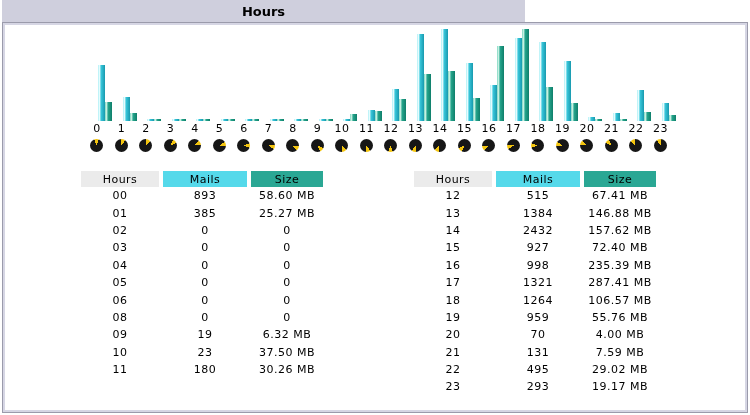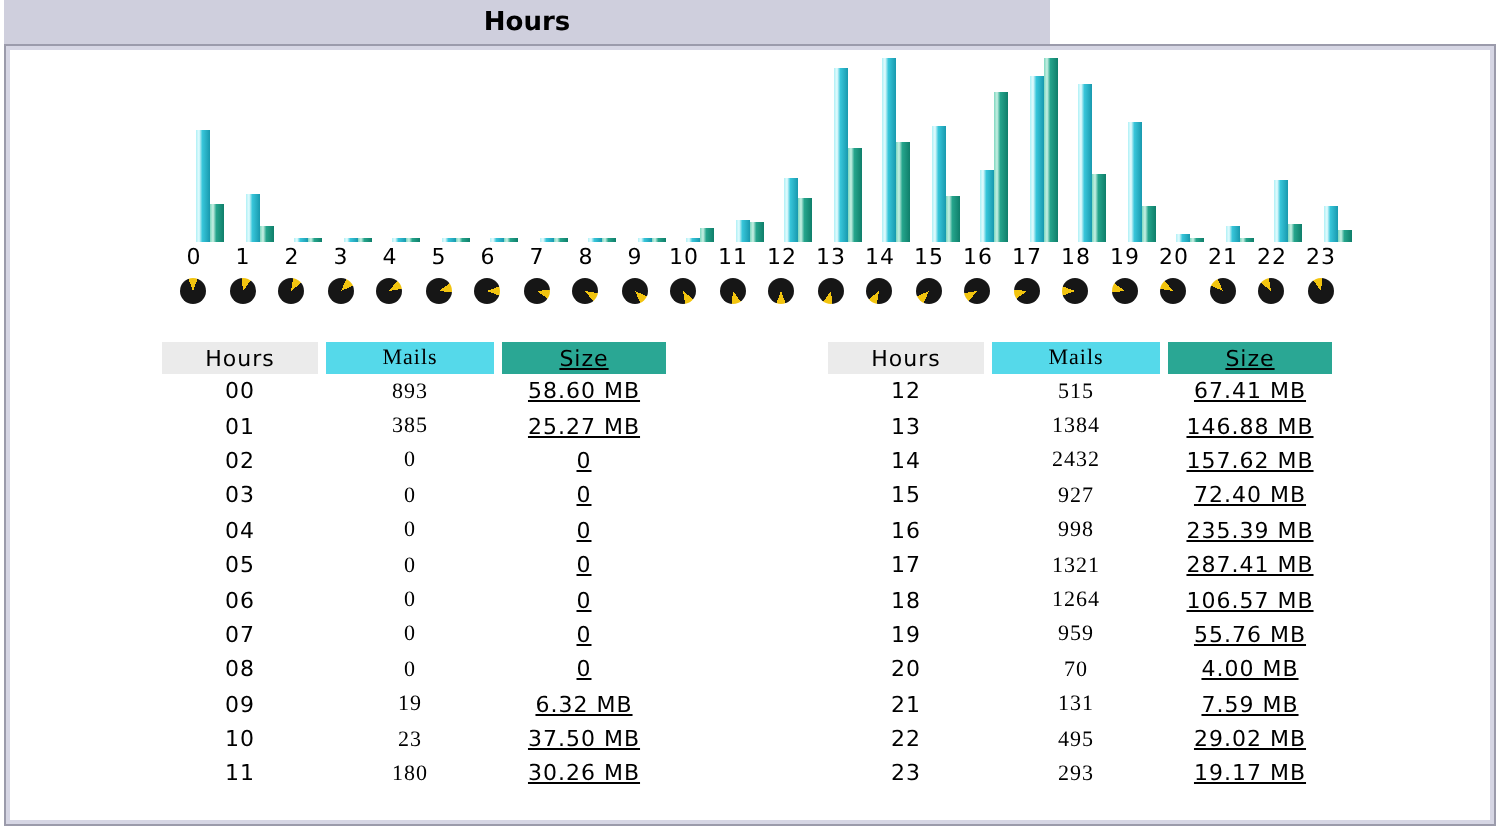--- a/index.html
+++ b/index.html
@@ -33,22 +33,22 @@
     position:absolute;border-collapse:separate;border-spacing:4px 0;
     font-size:11px;color:#000;table-layout:fixed;
   }
   .stats-table th{
     font-weight:normal;height:16px;text-align:center;letter-spacing:0.5px;padding:0;
   }
   .stats-table td{
     height:17.4px;text-align:center;letter-spacing:0.5px;padding:0;white-space:nowrap;
   }
   .col-hours{width:78px;}
-  .col-mails{width:84px;font-family:Liberation Serif, serif;}
-  .col-size{width:82px;text-decoration:underline;}
+  .col-mails{width:84px;}
+  .col-size{width:72px;}
 </style>
 </head>
 <body>
 
 <div class="tab">
   <span>Hours</span>
 </div>
 
 <div class="panel">
   <div class="chart">
@@ -188,25 +188,20 @@
           <td class="col-hours">05</td>
           <td class="col-mails">0</td>
           <td class="col-size">0</td>
         </tr>
         <tr>
           <td class="col-hours">06</td>
           <td class="col-mails">0</td>
           <td class="col-size">0</td>
         </tr>
         <tr>
-          <td class="col-hours">07</td>
-          <td class="col-mails">0</td>
-          <td class="col-size">0</td>
-        </tr>
-        <tr>
           <td class="col-hours">08</td>
           <td class="col-mails">0</td>
           <td class="col-size">0</td>
         </tr>
         <tr>
           <td class="col-hours">09</td>
           <td class="col-mails">19</td>
           <td class="col-size">6.32 MB</td>
         </tr>
         <tr>

